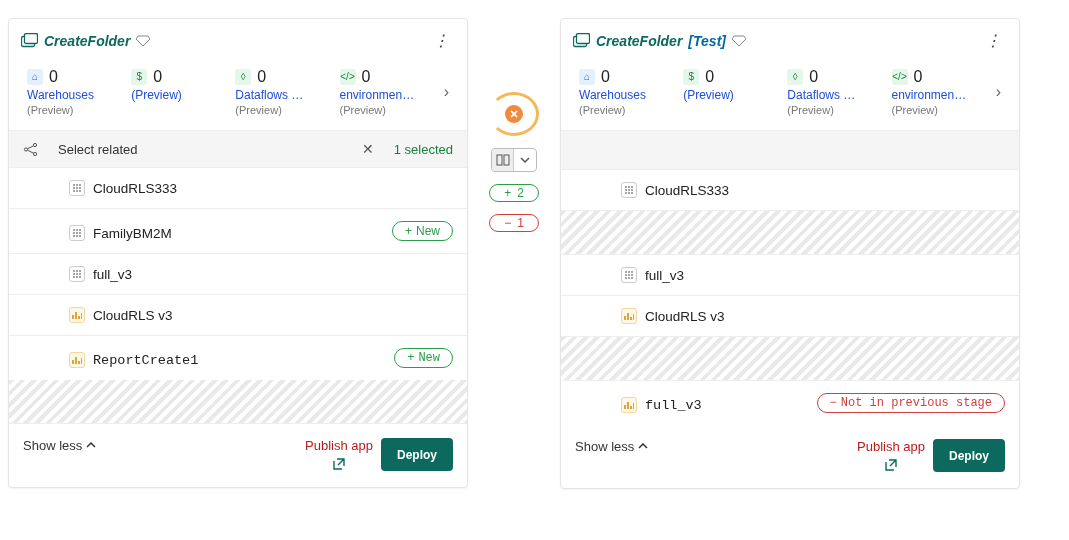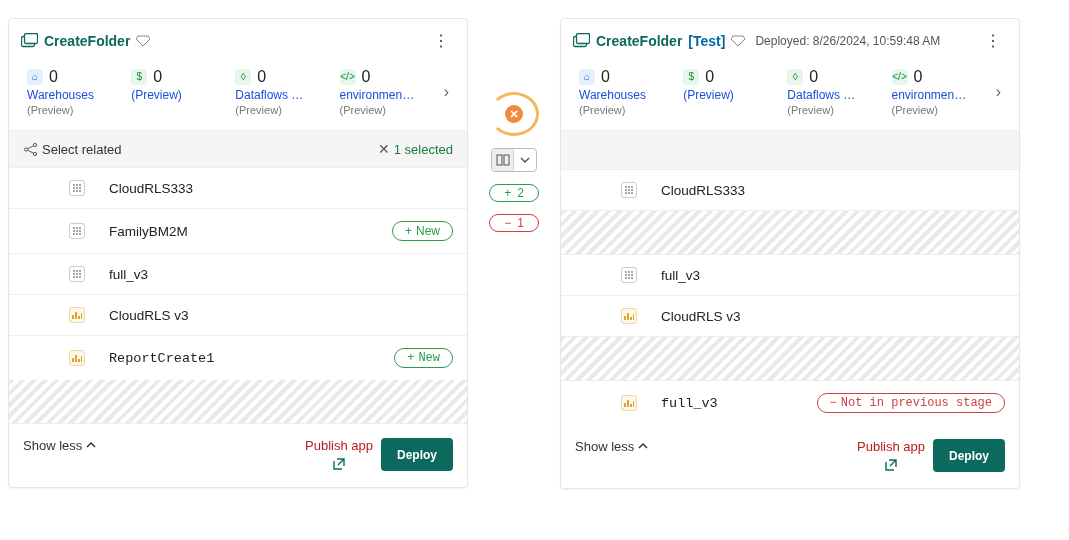--- a/index.html
+++ b/index.html
@@ -26,20 +26,21 @@
     box-shadow: 0 1px 2px rgba(0,0,0,0.05);
     display: flex;
     flex-direction: column;
   }
   .card-header {
     display: flex;
     align-items: center;
     padding: 8px 12px 4px;
     gap: 6px;
     font-size: 14px;
+    font-style: italic;
   }
   .ws-name { color: #0b6a5d; font-weight: 600; }
   .stage-tag { color: #0369a1; font-weight: 600; text-align: center; }
   .more-btn { margin-left: auto; color: #444; cursor: pointer; font-size: 16px; padding: 4px 6px; }
   .deployed-at { color: #555; font-size: 12px; margin-left: 4px; }
 
   
   .stats-row {
     display: flex;
     align-items: flex-start;
@@ -71,32 +72,32 @@
   .ic-report    { background:#fff7e6; color:#d08a00; border:1px solid #eed9a0; }
 
   
   .select-bar {
     background: #f5f5f5;
     border-top: 1px solid #eee;
     border-bottom: 1px solid #eee;
     padding: 10px 14px;
     display: flex;
     align-items: center;
-    gap: 4px;
+    gap: 20px;
     font-size: 13px;
   }
   .select-bar .close-x { margin-left: auto; color: #555; cursor: pointer; font-size: 14px; }
   .selected-count { color: #15803d; }
 
   
   .item-list { }
   .item-row {
     display: flex;
-    align-items: center;
-    gap: 24px;
+    align-items: flex-end;
+    gap: 8px;
     padding: 12px 14px 12px 60px;
     border-bottom: 1px solid #eee;
     font-size: 13.5px;
   }
   .item-row:last-child { border-bottom: none; font-family: Liberation Mono, monospace; }
   .item-name { color: #222; }
   .pill {
     margin-left: auto;
     border-radius: 12px;
     padding: 2px 12px;
@@ -371,21 +372,20 @@
             <rect x="3.5" y="0.5" width="13" height="10" rx="1.5" fill="#fff" stroke="#0b6a5d" stroke-width="1.3"></rect>
           </svg>
       </span>
       <span class="ws-name">CreateFolder</span>
       <span class="stage-tag">[Test]</span>
       <span>
         <svg width="14" height="12" viewBox="0 0 14 12">
             <path d="M2 1h10l2 3-7 7-7-7z" fill="none" stroke="#888" stroke-width="1"></path>
           </svg>
       </span>
-      <span class="deployed-at">Deployed: 8/26/2024, 10:59:48 AM</span>
       <span class="more-btn">⋮</span>
     </div>
 
     <div class="stats-row">
       <div class="stat">
           <div class="stat-top">
             <span class="icon-sq ic-warehouse">⌂</span>
             <span class="stat-num">0</span>
           </div>
           <div class="stat-label">Warehouses</div>

